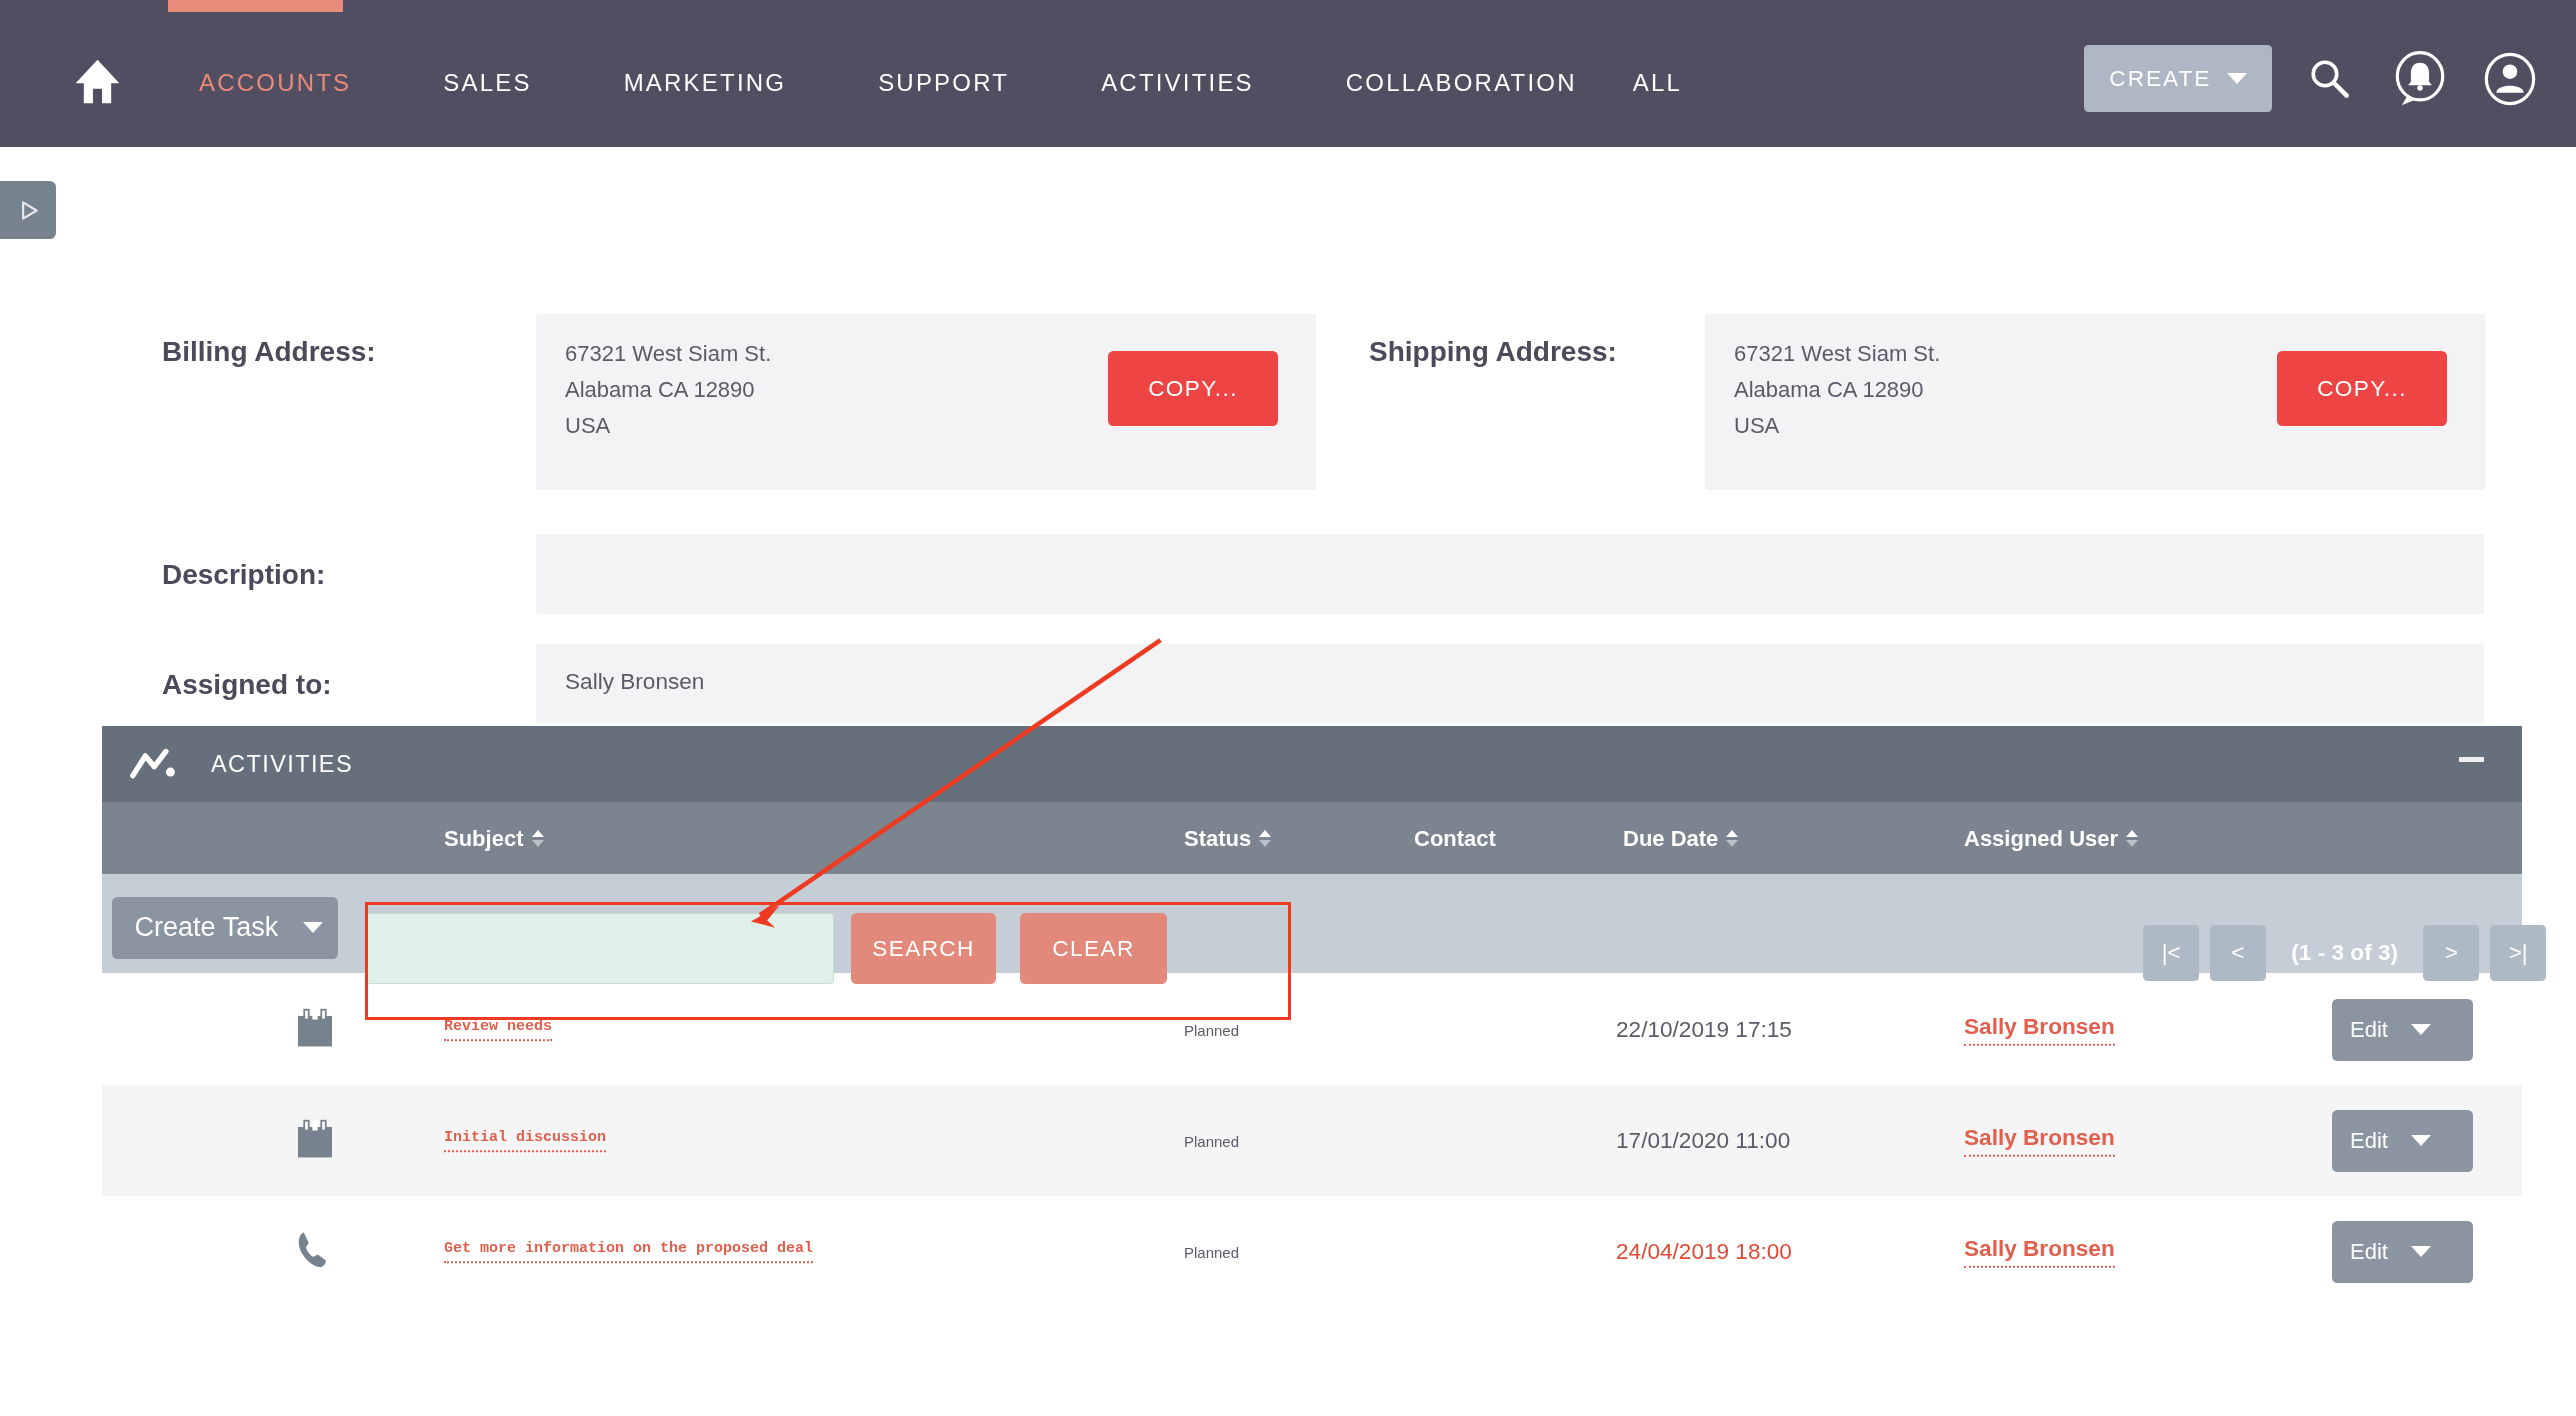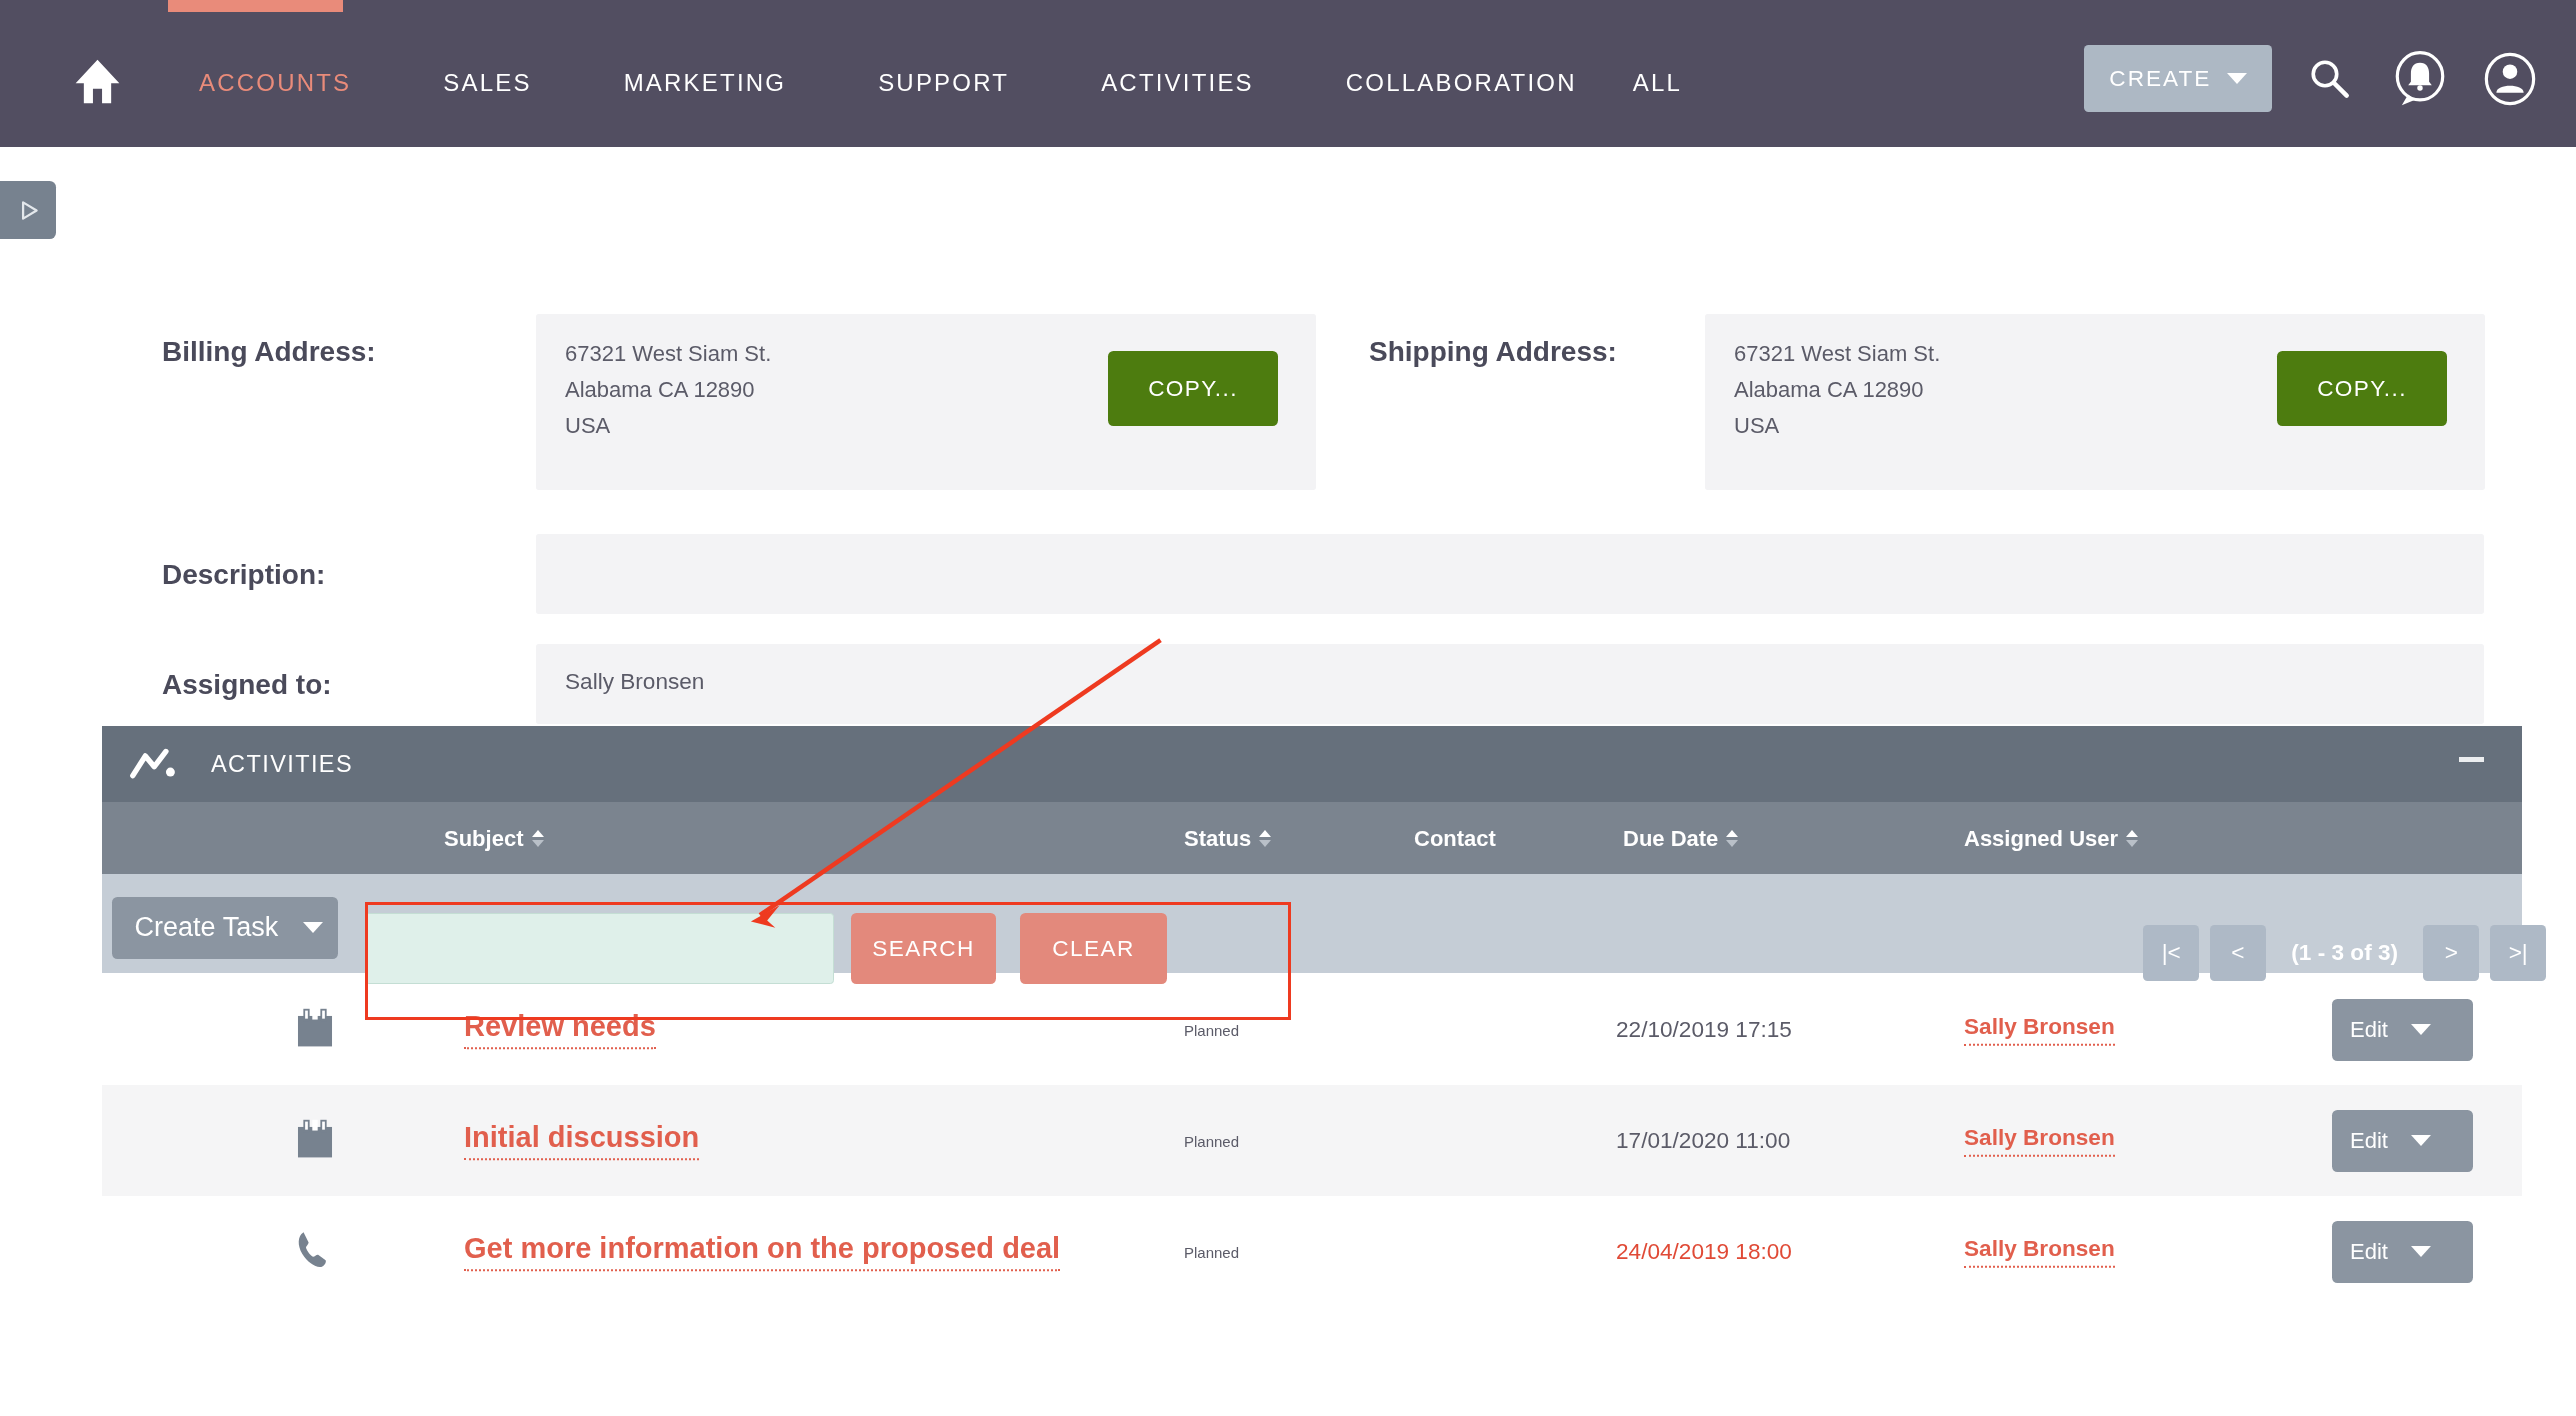--- a/index.html
+++ b/index.html
@@ -71,21 +71,21 @@
     font-family: "Liberation Sans", sans-serif;
   }
   .field-box {
     background: #f3f3f5; border-radius: 2.7px; position: relative;
   }
   .addr-text {
     color: #5b5b68; font-size: 22px; line-height: 36px;
     font-family: "Liberation Sans", sans-serif;
   }
   .copy-btn {
-    position: absolute; background: #4d7c0f; border: none; border-radius: 5.4px;
+    position: absolute; background: #ef4444; border: none; border-radius: 5.4px;
     color: #ffffff; font-size: 22.6px; letter-spacing: 1.4px; cursor: pointer;
     display: flex; align-items: center; justify-content: center;
     font-family: "Liberation Sans", sans-serif;
   }
   .value-text {
     color: #5b5b68; font-size: 22.6px;
     font-family: "Liberation Sans", sans-serif;
   }
 
   
@@ -161,24 +161,23 @@
     color: #ffffff; font-size: 22.6px; font-weight: bold; margin: 0 20px; white-space: nowrap;
     font-family: "Liberation Sans", sans-serif;
   }
 
   .trow { position: absolute; left: 0; width: 2420px; height: 111px; }
   .trow.odd { background: #ffffff; }
   .trow.even { background: #f5f5f6; }
   .row-icon { position: absolute; left: 192px; top: 50%; transform: translateY(-50%); }
   .subj-link {
     position: absolute; left: 342px; top: 50%; transform: translateY(-50%);
-    color: #e15f4d; font-size: 29px; font-weight: bold; white-space: nowrap;
+    color: #e15f4d; font-size: 15px; font-weight: bold; white-space: nowrap;
     border-bottom: 2.3px dotted #e15f4d; padding-bottom: 4.5px; cursor: pointer;
-    font-family: Liberation Sans, sans-serif;
-    margin-left: 20px;
+    font-family: Liberation Mono, monospace;
   }
   .cell-status {
     position: absolute; left: 1082px; top: 50%; transform: translateY(-50%);
     color: #5b5b68; font-size: 15px; font-family: "Liberation Sans", sans-serif;
   }
   .cell-contact {
     position: absolute; left: 1312px; top: 50%; transform: translateY(-50%);
     color: #5b5b68; font-size: 22.6px; font-family: "Liberation Sans", sans-serif;
   }
   .cell-date {

